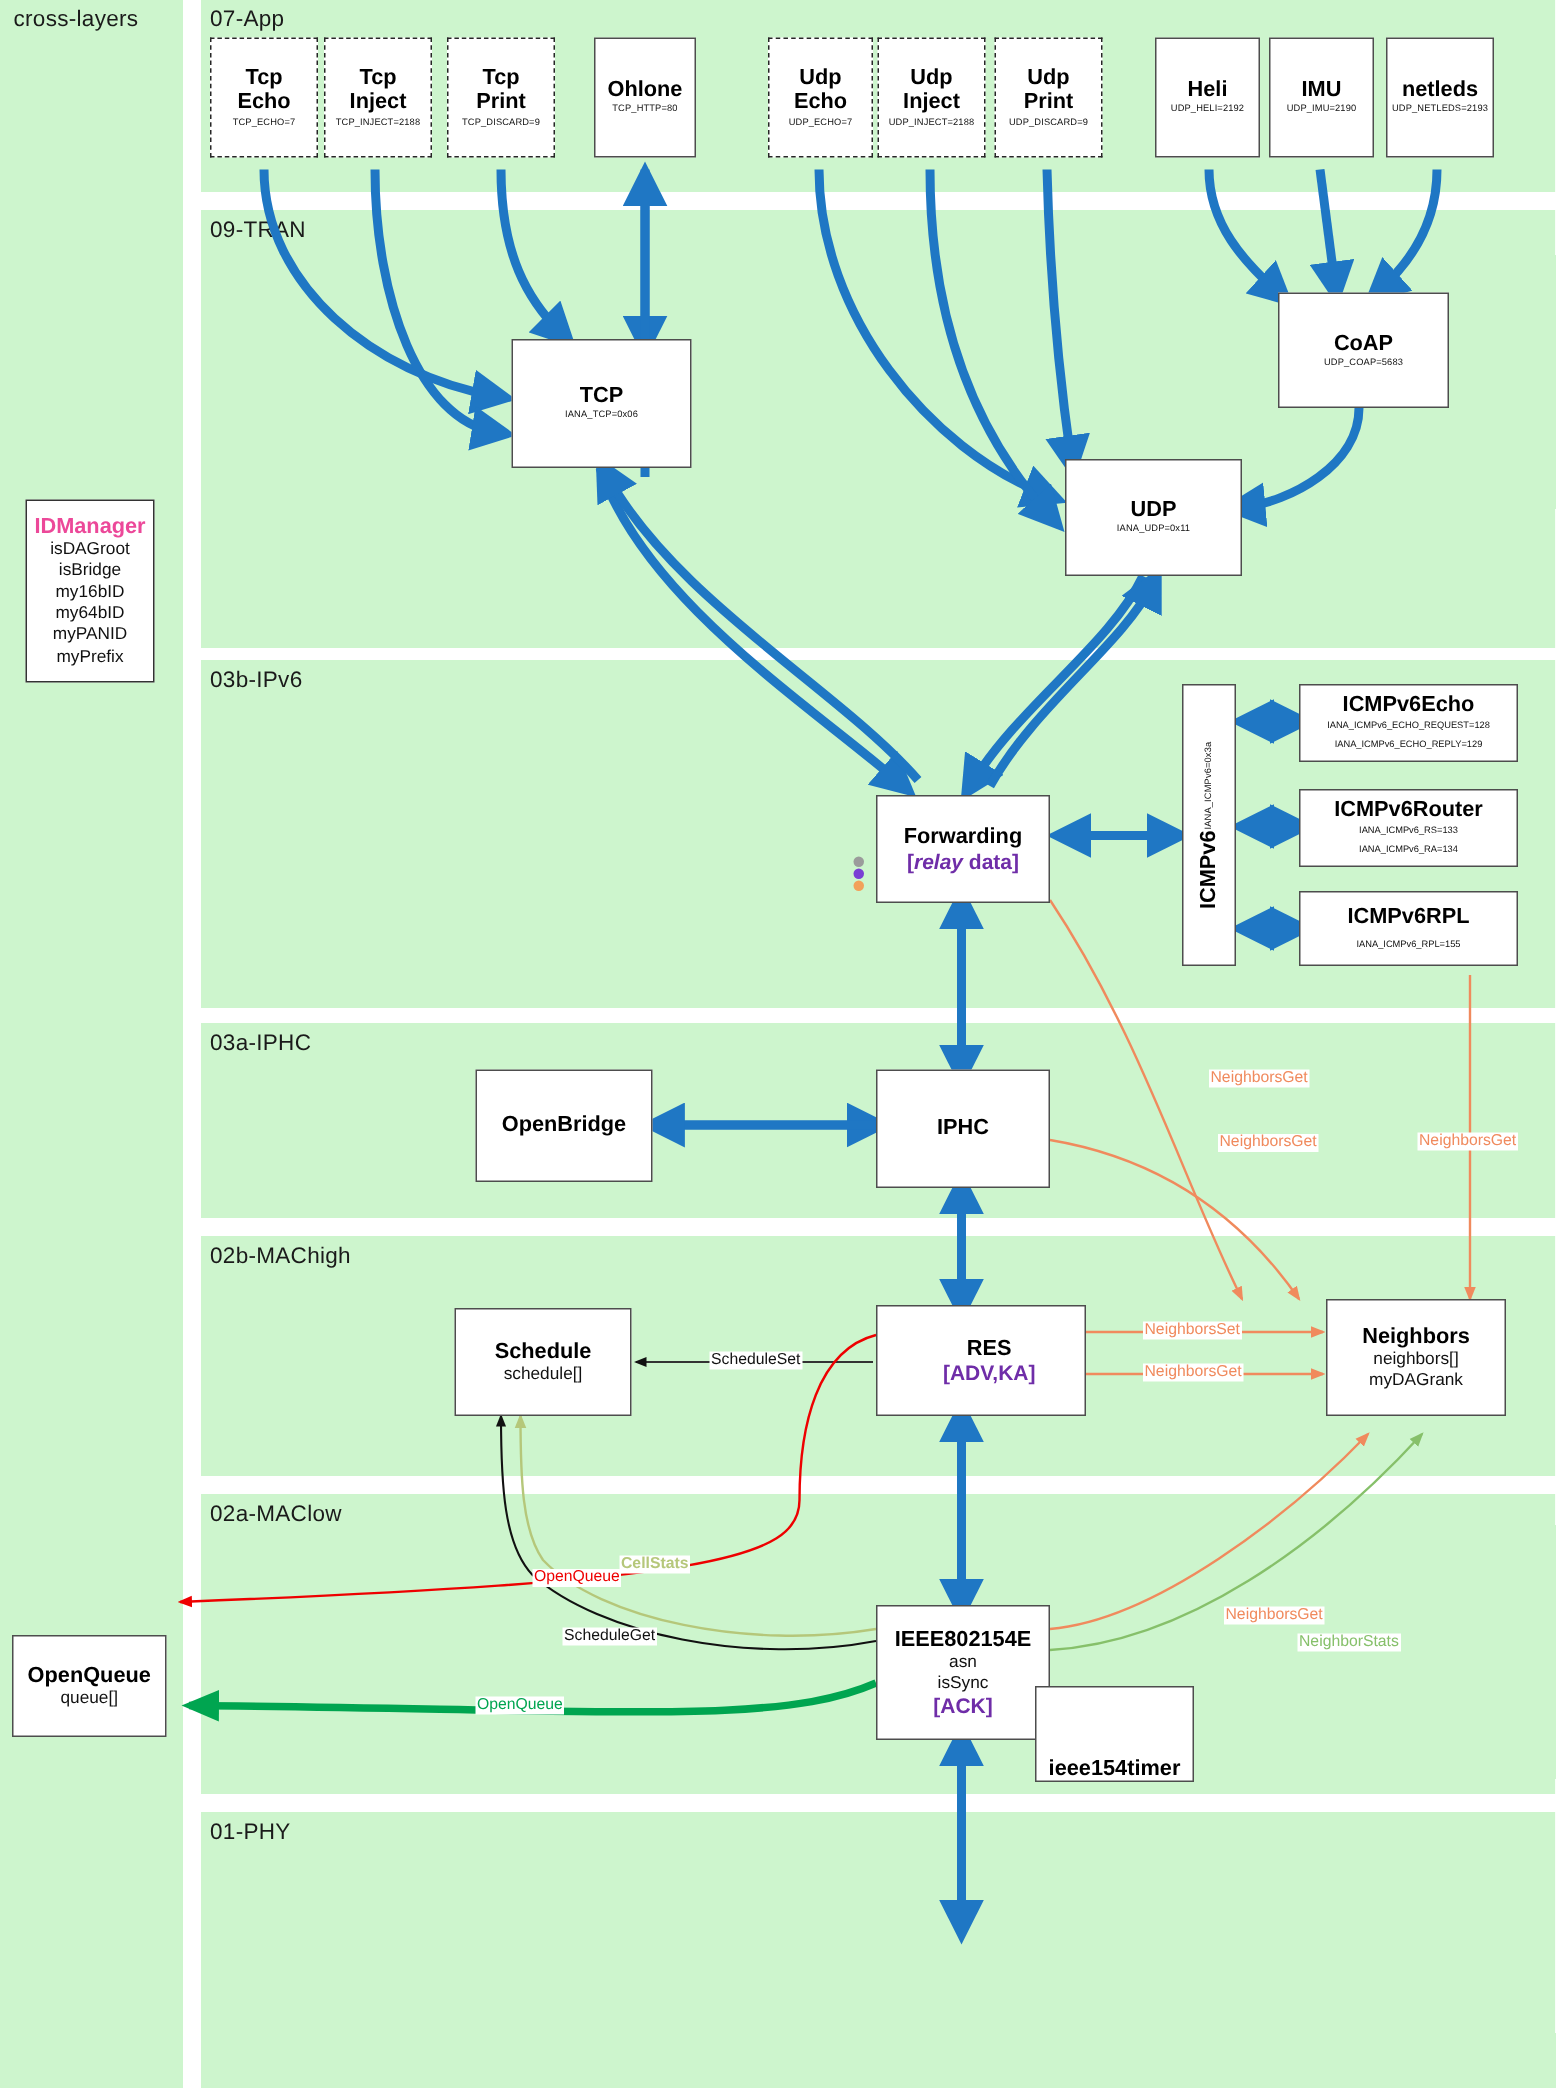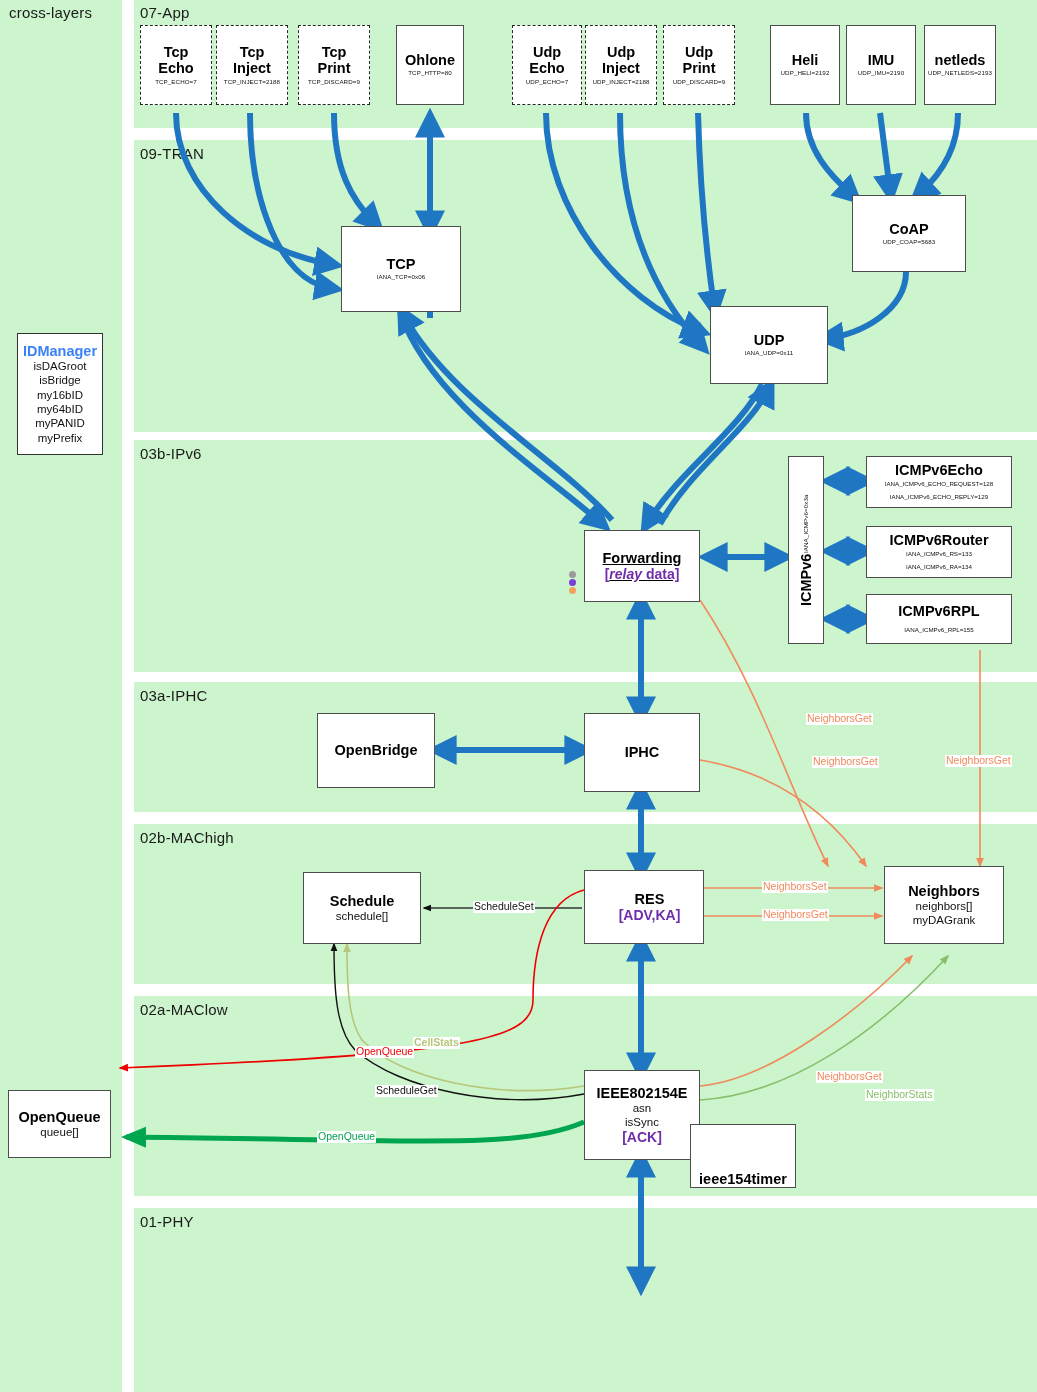--- a/index.html
+++ b/index.html
@@ -8,21 +8,21 @@
 
   .band{position:absolute;background:#cdf5cd;}
   .band-label{position:absolute;font-size:15px;color:#1a1a1a;letter-spacing:.2px;}
 
   .node{position:absolute;background:#ffffff;border:1.5px solid #4d4d4d;
         box-sizing:border-box;display:flex;flex-direction:column;
         align-items:center;justify-content:center;text-align:center;}
   .node.dashed{border:1.8px dashed #262626;}
   .node.thin{border:1.5px solid #333;}
   .t1{font-size:14.5px;font-weight:bold;color:#000;line-height:1.12;}
-  .t1.grey{color:#3b82f6;}
+  .t1.grey{color:#ec4899;}
   .t2{font-size:11.5px;color:#111;line-height:1.25;font-weight:normal;}
   .tiny{font-size:6.2px;color:#111;line-height:1.5;letter-spacing:.1px;transform:scale(1);}
   .tiny2{font-size:6.2px;color:#111;line-height:1.6;}
   .purple{color:#6f2da8;font-weight:bold;font-size:14px;}
   .purple i{font-style:italic;}
 
   .vert{writing-mode:vertical-rl;transform:rotate(180deg);display:flex;
         flex-direction:row;align-items:center;justify-content:center;gap:1px;}
 
   svg.wires{position:absolute;left:0;top:0;width:1037px;height:1392px;overflow:visible;pointer-events:none;}
@@ -234,21 +234,21 @@
   </div>
   <div class="node" style="left:710px;top:306px;width:118px;height:78px;">
     <div class="t1">UDP</div>
     <div class="tiny">IANA_UDP=0x11</div>
   </div>
   <div class="node" style="left:852px;top:195px;width:114px;height:77px;">
     <div class="t1">CoAP</div>
     <div class="tiny">UDP_COAP=5683</div>
   </div>
 
-  <div class="node" style="left:584px;top:530px;width:116px;height:72px;text-decoration:underline;">
+  <div class="node" style="left:584px;top:530px;width:116px;height:72px;">
     <div class="t1">Forwarding</div>
     <div class="purple">[<i>relay</i><span> data]</span></div>
   </div>
   <div class="dot" style="left:569px;top:571px;background:#9b9b9b;"></div>
   <div class="dot" style="left:569px;top:579px;background:#7a3fd4;"></div>
   <div class="dot" style="left:569px;top:587px;background:#f2a15a;"></div>
 
   <div class="node vert" style="left:788px;top:456px;width:36px;height:188px;">
     <div class="t1">ICMPv6</div>
     <div class="tiny">IANA_ICMPv6=0x3a</div>
@@ -273,21 +273,21 @@
     <div class="t1">OpenBridge</div>
   </div>
   <div class="node" style="left:584px;top:713px;width:116px;height:79px;">
     <div class="t1">IPHC</div>
   </div>
 
   <div class="node" style="left:303px;top:872px;width:118px;height:72px;">
     <div class="t1">Schedule</div>
     <div class="t2">schedule[]</div>
   </div>
-  <div class="node" style="left:584px;top:870px;width:120px;height:74px;padding-left:11px;">
+  <div class="node" style="left:584px;top:870px;width:140px;height:74px;padding-left:11px;">
     <div class="t1">RES</div>
     <div class="purple">[ADV,KA]</div>
   </div>
   <div class="node" style="left:884px;top:866px;width:120px;height:78px;">
     <div class="t1">Neighbors</div>
     <div class="t2">neighbors[]</div>
     <div class="t2">myDAGrank</div>
   </div>
 
   <div class="node" style="left:584px;top:1070px;width:116px;height:90px;">

